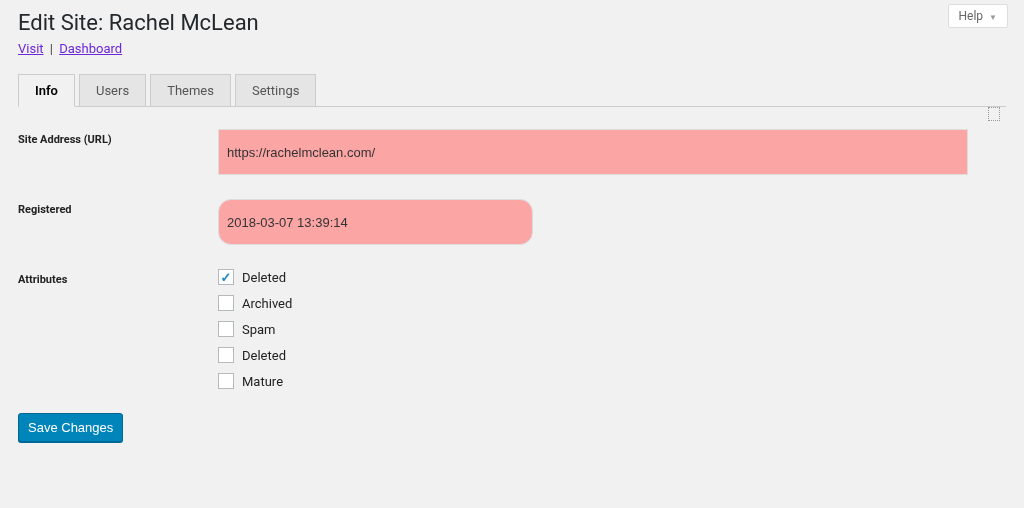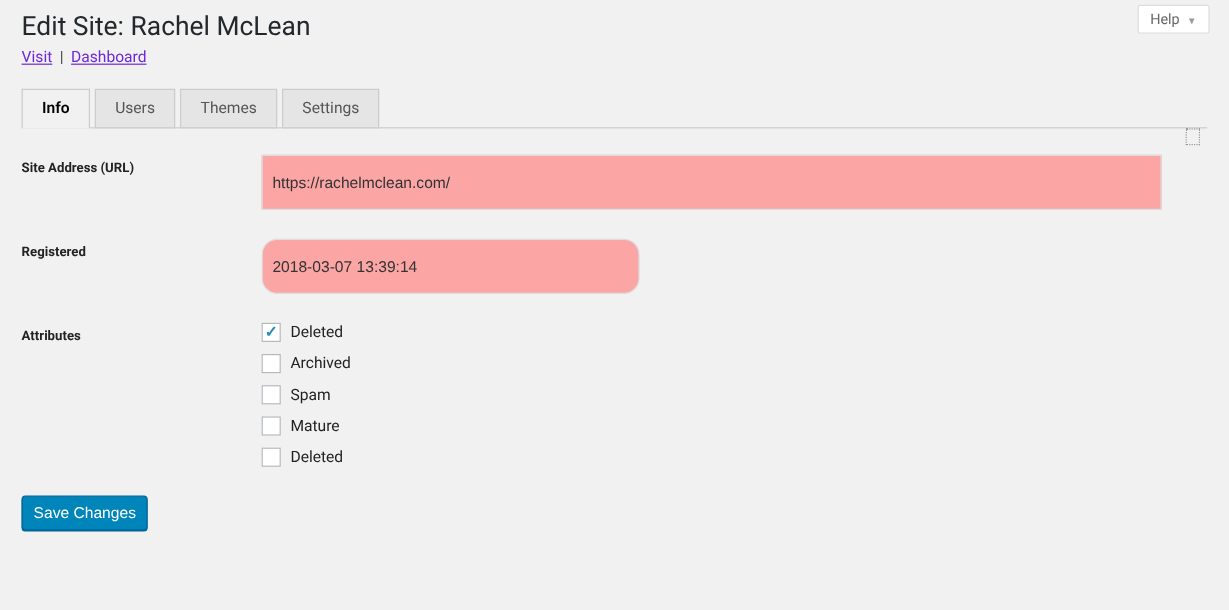--- a/index.html
+++ b/index.html
@@ -173,24 +173,24 @@
       <div class="attr-item">
         <span class="checkbox"></span>
         <span>Archived</span>
       </div>
       <div class="attr-item">
         <span class="checkbox"></span>
         <span>Spam</span>
       </div>
       <div class="attr-item">
         <span class="checkbox"></span>
-        <span>Mature</span>
+        <span>Deleted</span>
       </div>
       <div class="attr-item">
         <span class="checkbox"></span>
-        <span>Deleted</span>
+        <span>Mature</span>
       </div>
     </div>
   </div>
 
   <button class="save-btn">Save Changes</button>
 
 </div>
 
 </body></html>

